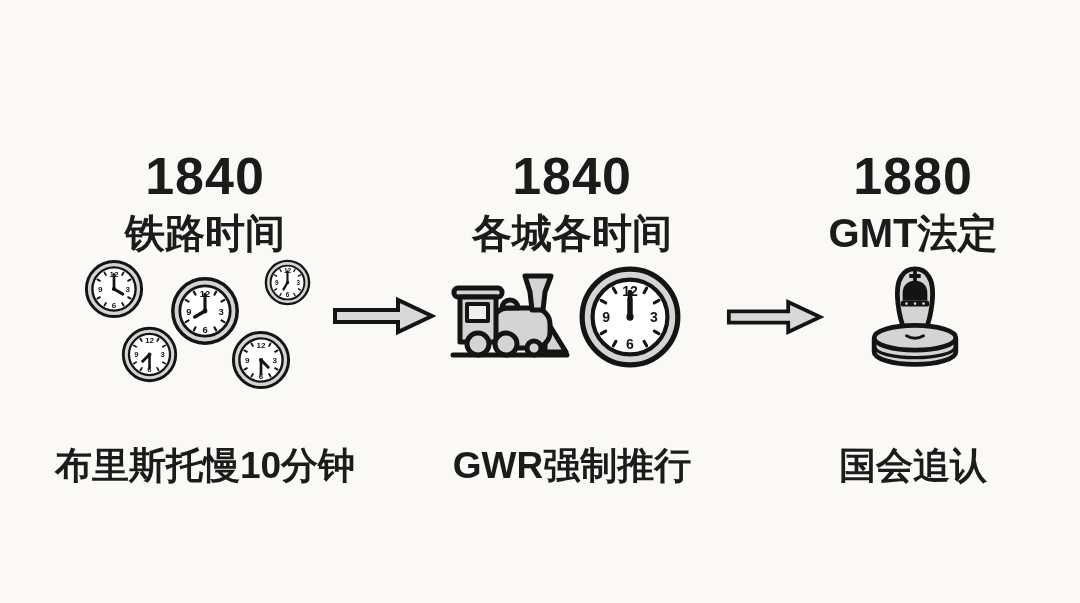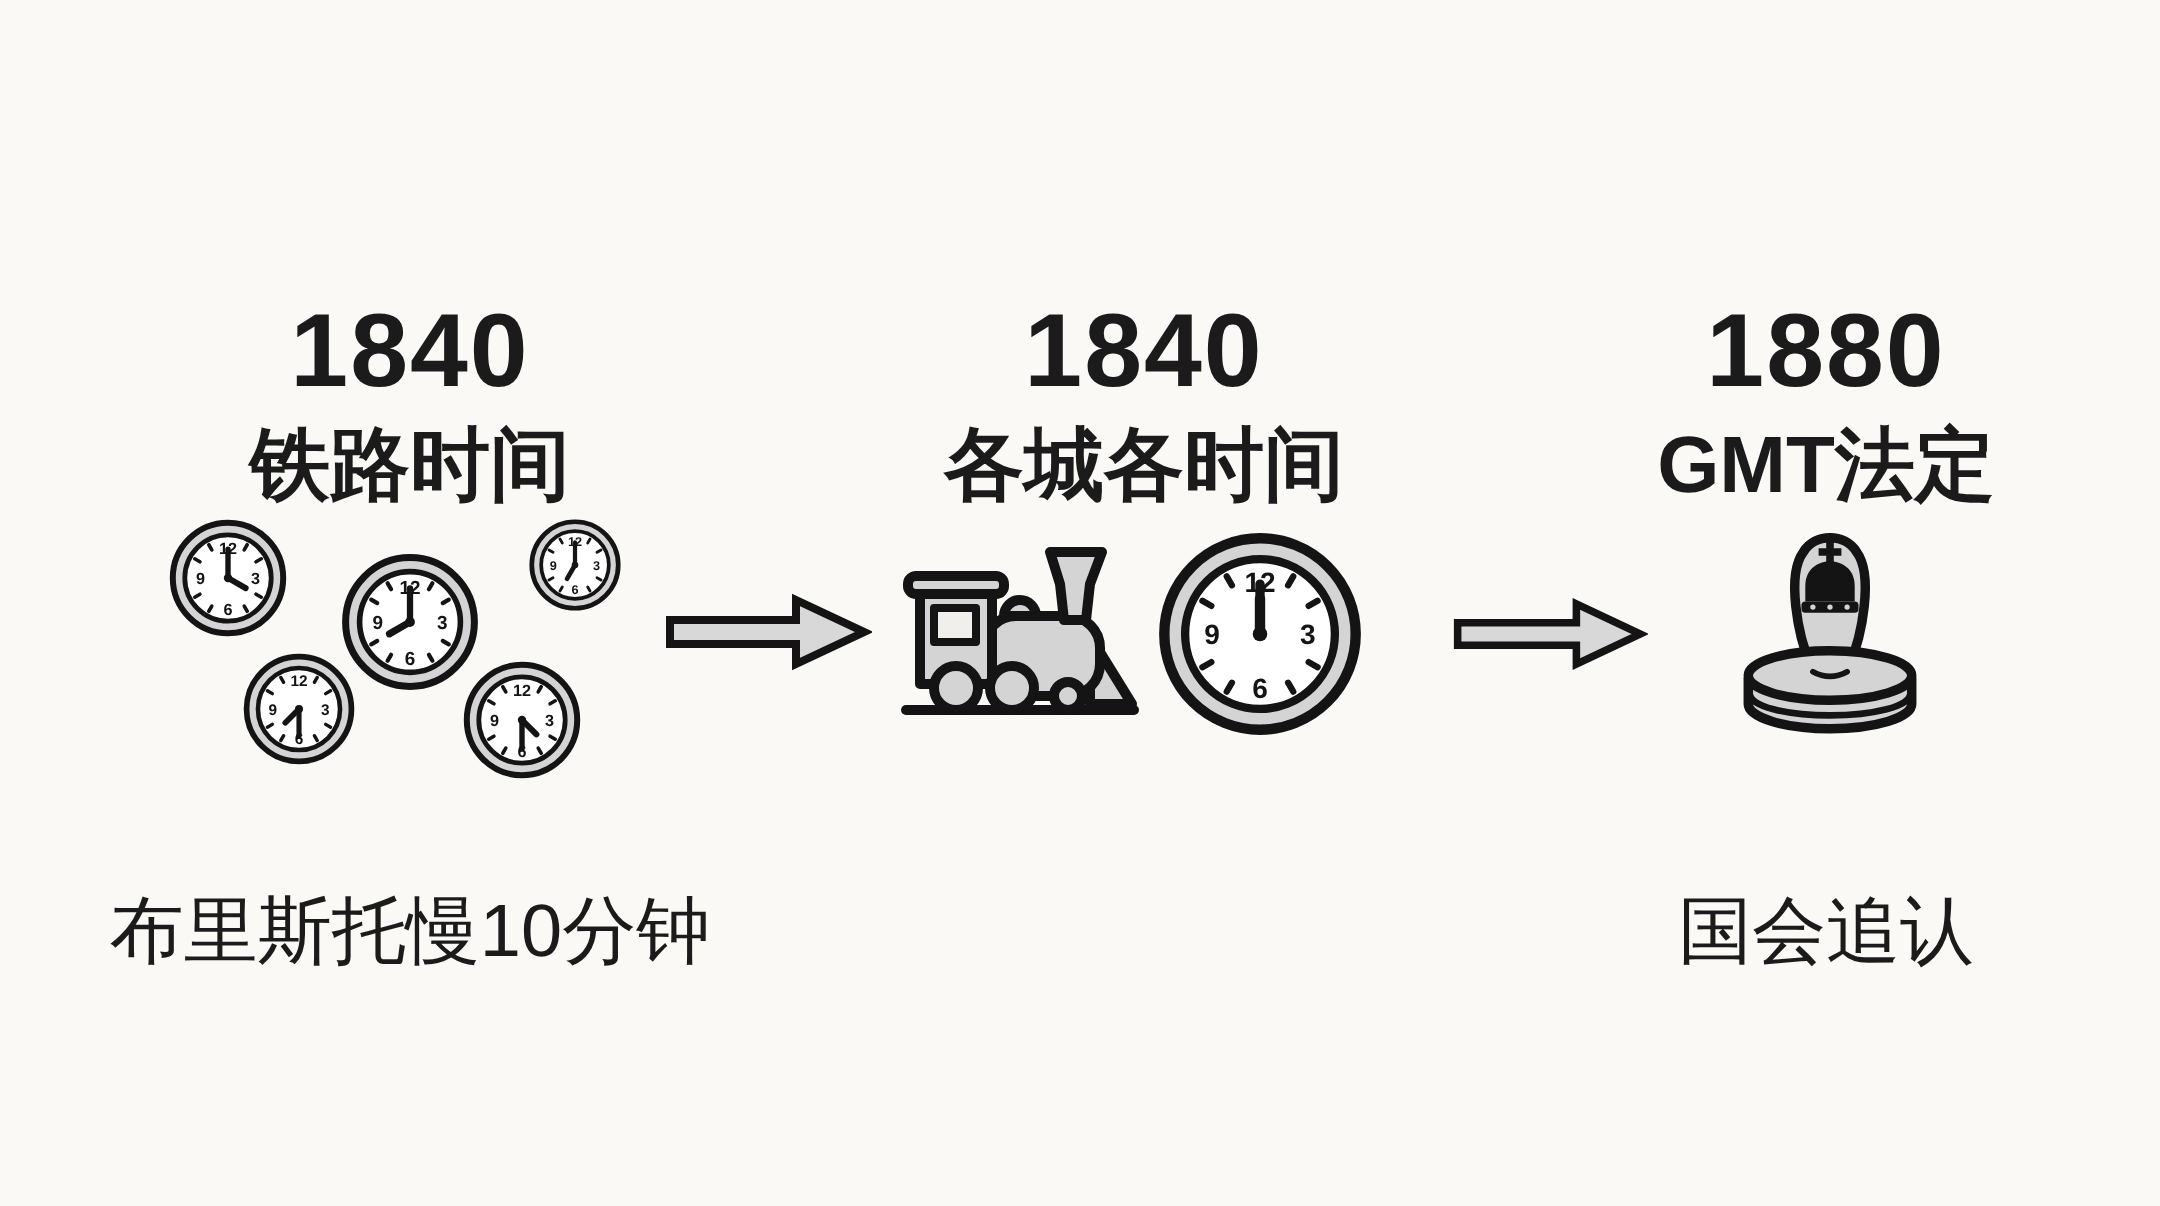--- a/index.html
+++ b/index.html
@@ -16,39 +16,40 @@
     position:absolute;top:124px;left:0;width:100%;
     font-size:52px;font-weight:700;text-align:center;line-height:1.1;
     letter-spacing:1px;
   }
   .title{
     position:absolute;top:186px;left:0;width:100%;
     font-size:40px;font-weight:700;text-align:center;line-height:1.15;
   }
   .caption{
     position:absolute;top:421px;left:0;width:100%;
-    font-size:37px;font-weight:400;text-align:center;line-height:1.15;
+    font-size:37px;font-weight:700;text-align:center;line-height:1.15;
   }
   .icon-abs{position:absolute;}
   .icon-abs svg{display:block;width:100%;height:100%;}
 </style>
 </head>
 <body>
 
 <div class="stage">
 
   <section class="col" style="left:30px;">
     <div class="year">1840</div>
     <div class="title">铁路时间</div>
     <div class="caption">布里斯托慢10分钟</div>
   </section>
 
   <section class="col" style="left:397px;">
     <div class="year">1840</div>
     <div class="title">各城各时间</div>
+    <div class="caption">GWR强制推行</div>
   </section>
 
   <section class="col" style="left:738px;">
     <div class="year">1880</div>
     <div class="title">GMT法定</div>
     <div class="caption">国会追认</div>
   </section>
 
   <div class="icon-abs" style="left:84px;top:259px;width:60px;height:60px">
       <svg viewBox="0 0 100 100">

